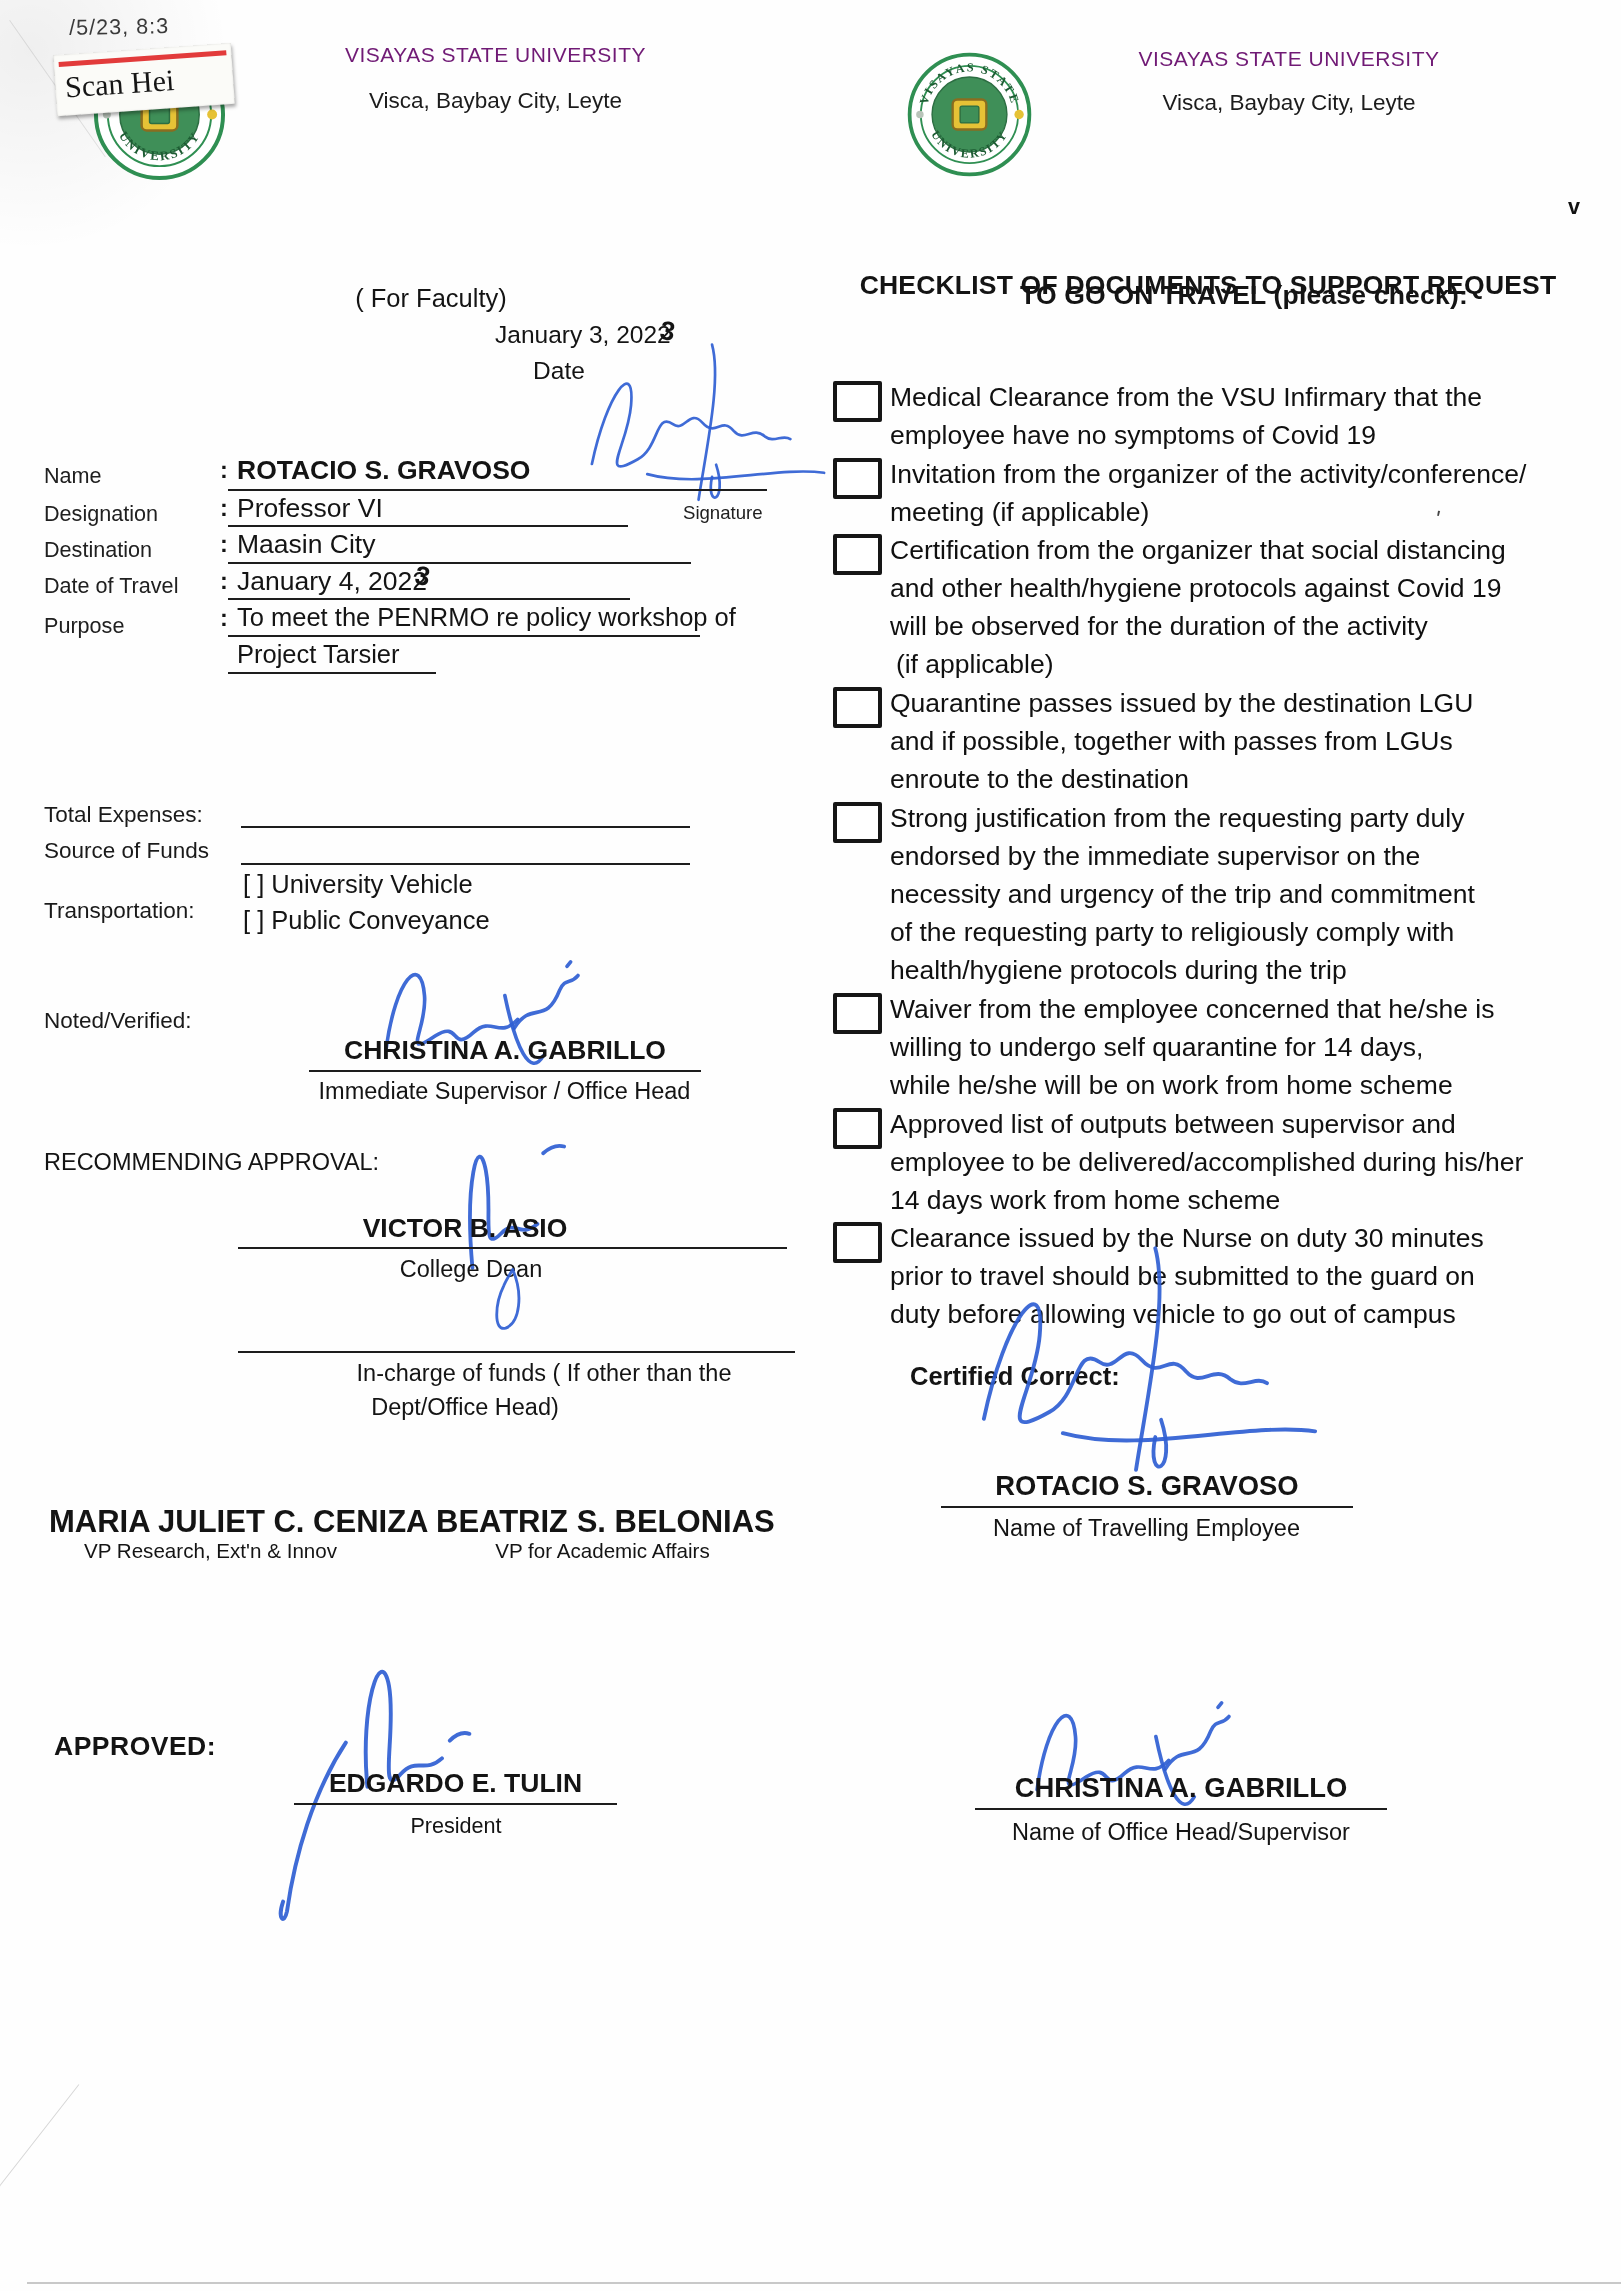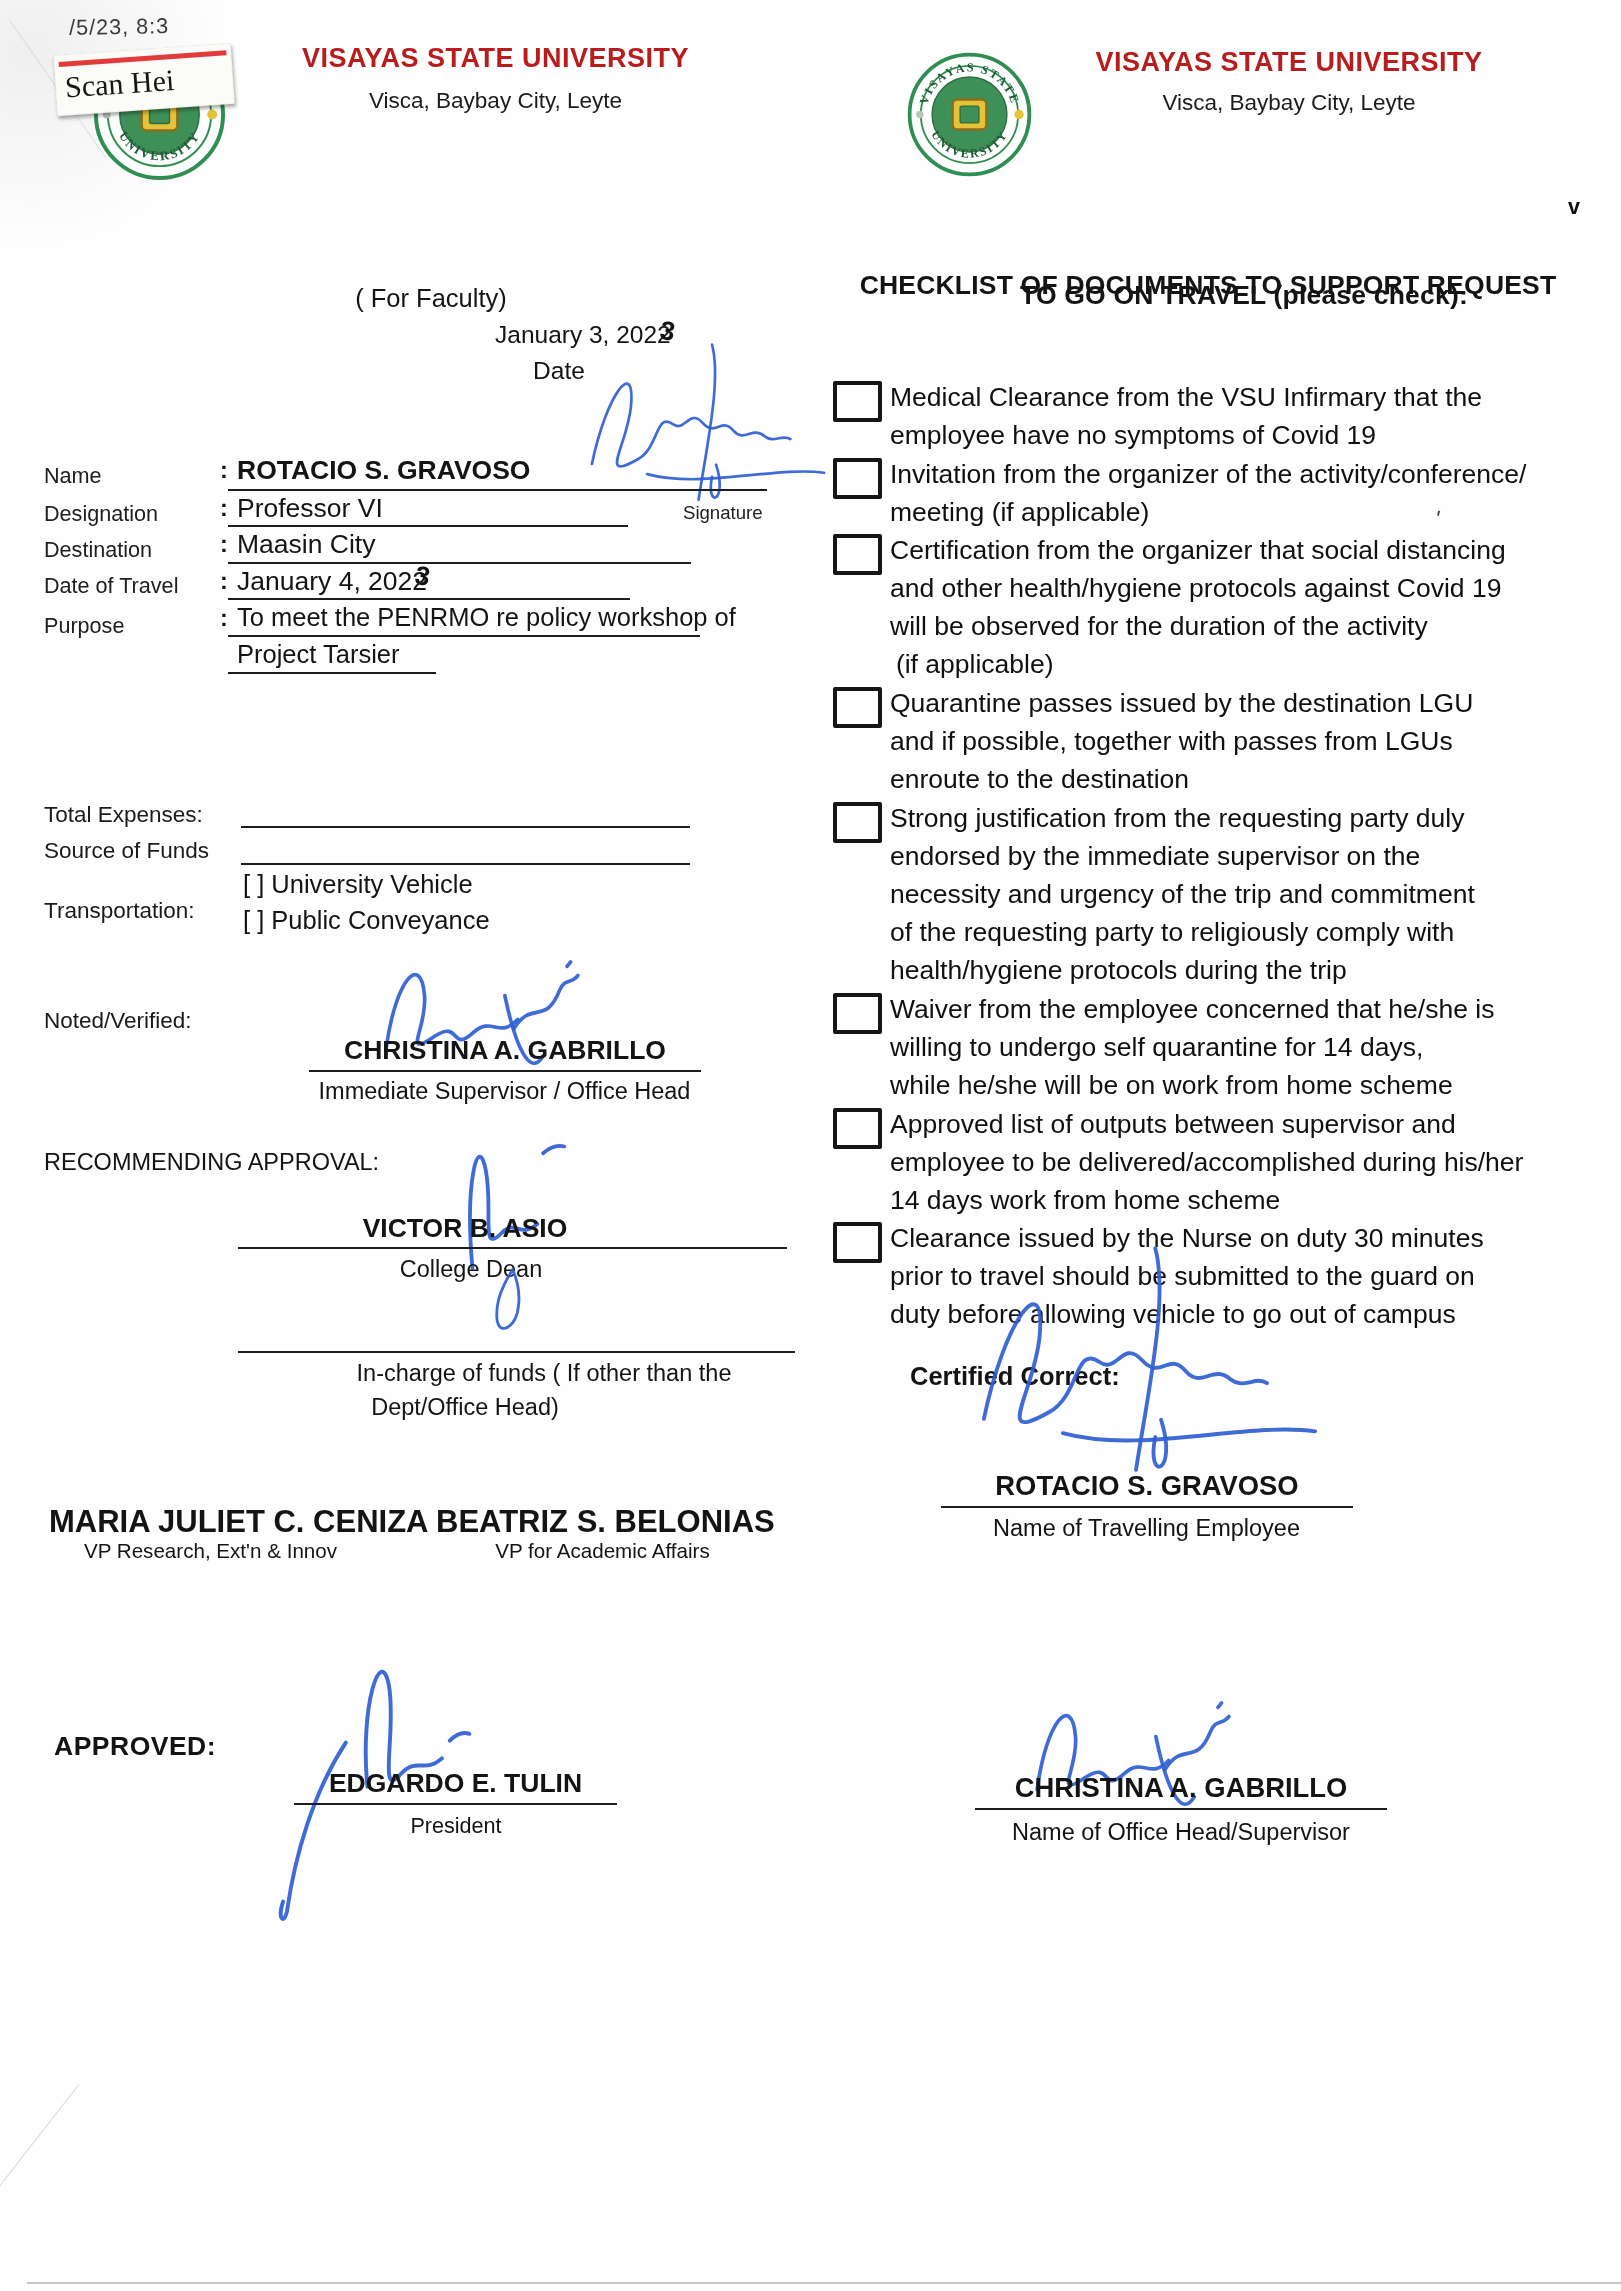--- a/index.html
+++ b/index.html
@@ -23,21 +23,21 @@
 
   .sticker{
     left:55px;top:49px;width:178px;height:61px;background:#fbfbf8;
     transform:rotate(-4deg);box-shadow:1px 2.9px 3.9px rgba(0,0,0,0.35), inset 0 0 2px rgba(0,0,0,.15);
     overflow:hidden;z-index:6;
   }
   .sticker-line{position:absolute;left:4.9px;right:4.9px;top:6.9px;height:4.9px;background:#e23b3b;}
   .sticker-text{position:absolute;left:9.8px;top:15.7px;font-family:"Liberation Serif", serif;font-size:30px;color:#151515;white-space:nowrap;}
 
   
-  .uni{font-size:27px;font-weight:bold;letter-spacing:0.5px;color:#b91c1c;}
+  .uni{font-size:21px;font-weight:normal;letter-spacing:0.5px;color:#701a75;}
   .addr{font-size:22.5px;color:#1c1c1c;}
   .seal{z-index:2;}
 
   
   .doc-title{font-size:28px;font-weight:bold;letter-spacing:0.5px;}
   .doc-sub{font-size:25.5px;}
   .date-line{font-size:24.5px;white-space:nowrap;}
   .ow{position:relative;display:inline-block;}
   .ow .over{position:absolute;left:2.9px;top:-4.9px;font-weight:bold;transform:rotate(10deg);font-size:26.5px;}
   .fld-label{font-size:21.6px;color:#202020;}

